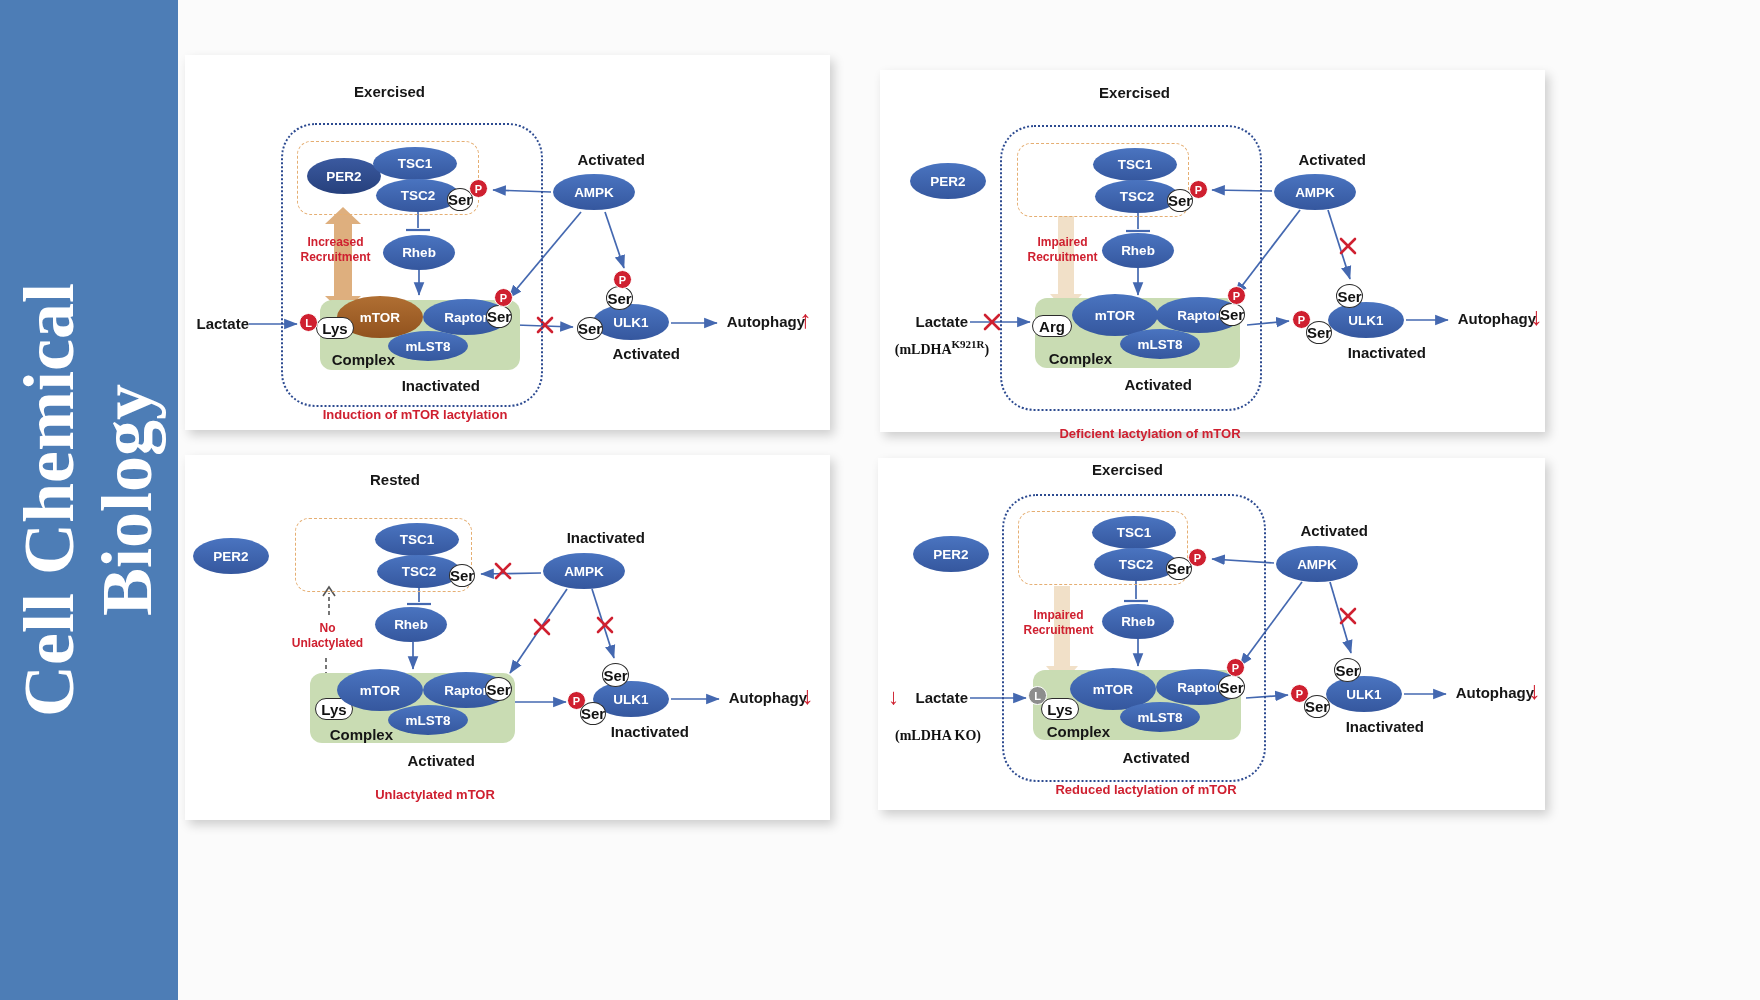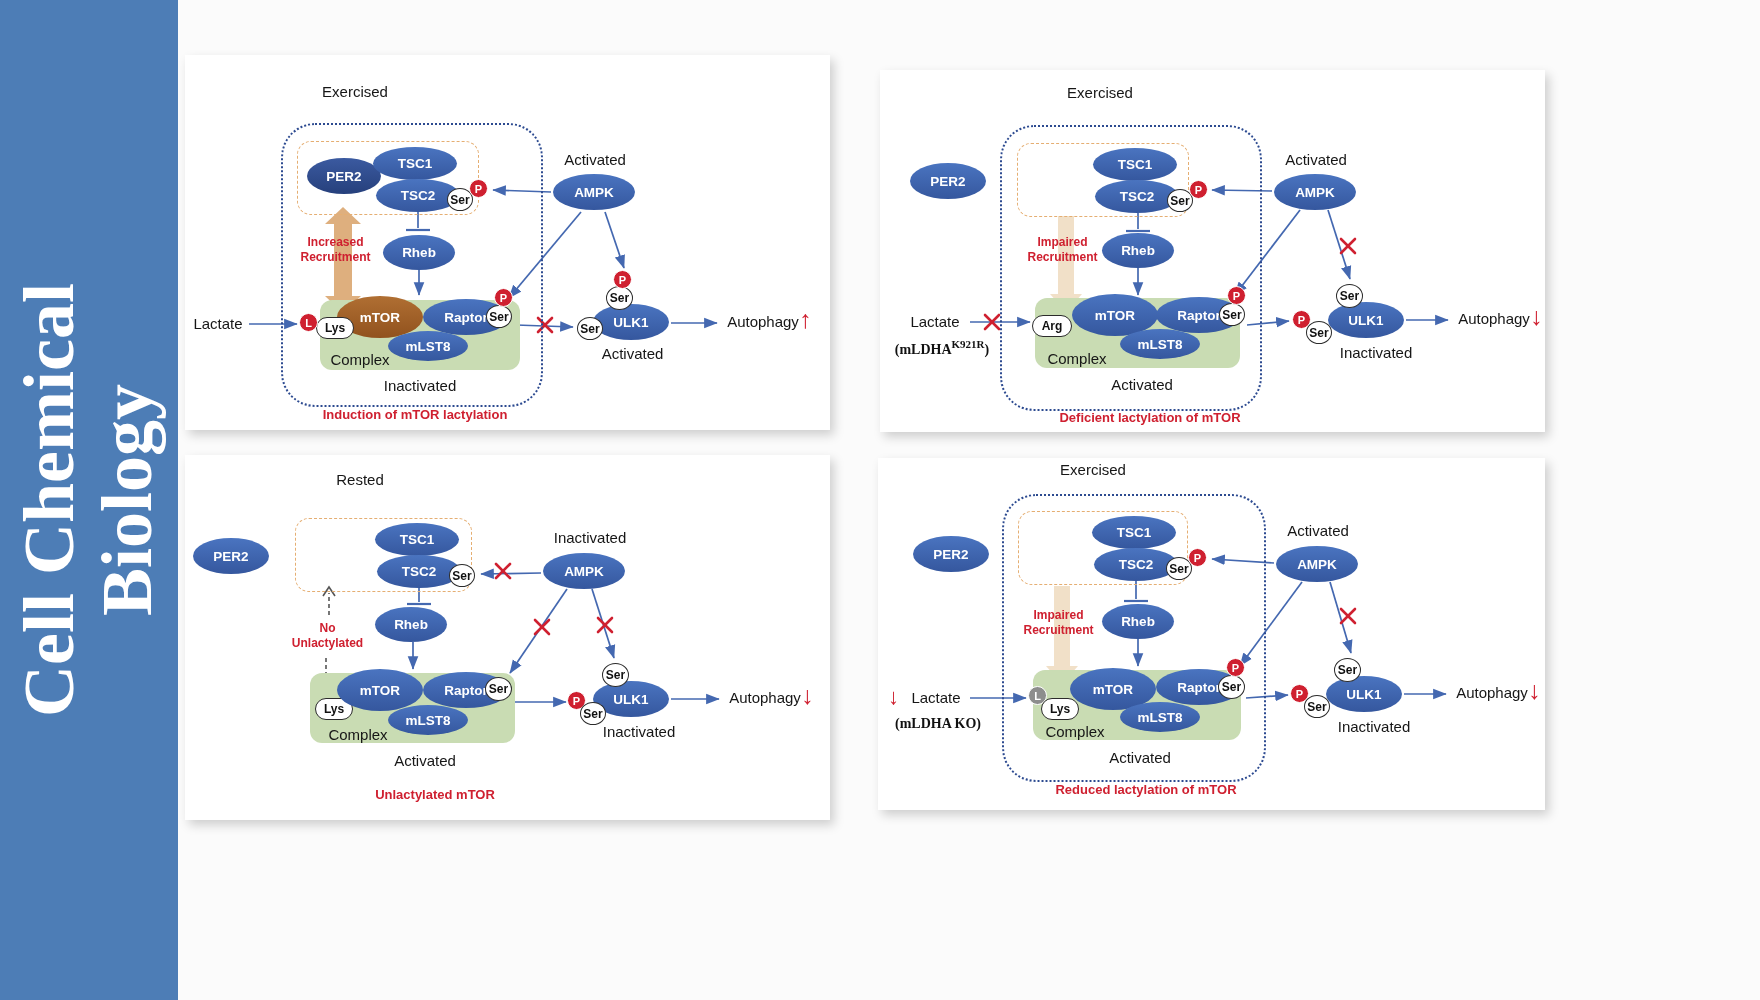--- a/index.html
+++ b/index.html
@@ -16,29 +16,29 @@
   .panel3{left:185px;top:455px;width:645px;height:365px;}
   .panel4{left:878px;top:458px;width:667px;height:352px;}
   .overlay{position:absolute;left:0;top:0;pointer-events:none;}
   .ell{position:absolute;border-radius:50%;color:#fff;display:flex;align-items:center;
        justify-content:center;font-weight:bold;font-size:13.5px;
        background:linear-gradient(180deg,#4a74c0,#35579e);}
   .ell.dark{background:linear-gradient(180deg,#3b5aa0,#26407c);}
   .ell.brown{background:linear-gradient(180deg,#b06f33,#91521e);}
   .badge{position:absolute;background:#fff;border:1.6px solid #2b2b2b;border-radius:50%;
        display:flex;align-items:center;justify-content:center;font-weight:bold;color:#111;
-       font-size:12px;box-sizing:border-box;}
+       font-size:15px;box-sizing:border-box;}
   .pnub{position:absolute;background:#cf2030;color:#fff;border-radius:50%;display:flex;
        align-items:center;justify-content:center;font-weight:bold;font-size:11px;
        border:1px solid #fff;box-sizing:border-box;}
   .pnub.gray{background:#8d8d8d;}
   .green{position:absolute;background:#c9dcb3;border-radius:12px;}
   .odash{position:absolute;border:1.6px dashed #e5ae72;border-radius:14px;}
   .bdots{position:absolute;border:2.6px dotted #2c4a90;border-radius:34px;}
-  .lbl{position:absolute;font-weight:normal;color:#161616;font-size:15px;text-align:center;}
+  .lbl{position:absolute;font-weight:bold;color:#161616;font-size:15px;text-align:right;}
   .redtxt{position:absolute;color:#cf2030;font-weight:bold;font-size:12px;text-align:center;line-height:1.25;}
   .caption{position:absolute;color:#cf2030;font-weight:bold;font-size:13px;text-align:center;}
   .dirarrow{position:absolute;color:#cf2030;font-weight:bold;font-size:25px;line-height:1;}
   .note{position:absolute;font-family:"Liberation Serif",serif;font-weight:bold;font-size:14px;
        color:#111;text-align:center;}
 </style>
 </head>
 <body>
 
 <div class="sidebar">
@@ -172,21 +172,21 @@
   <div class="lbl" style="left:212px;top:306px;width:100px">Activated</div>
 
   <div class="ell" style="left:448px;top:232px;width:76px;height:36px">ULK1</div>
   <div class="badge" style="left:456px;top:214px;width:27px;height:24px">Ser</div>
   <div class="pnub" style="left:412px;top:240px;width:19px;height:19px">P</div>
   <div class="badge" style="left:426px;top:251px;width:26px;height:23px">Ser</div>
   <div class="lbl" style="left:446px;top:274px;width:100px">Inactivated</div>
 
   <div class="lbl big" style="left:572px;top:240px;width:84px">Autophagy</div>
   <div class="dirarrow" style="left:650px;top:234px">↓</div>
-  <div class="caption" style="left:160px;top:340px;width:220px">Deficient lactylation of mTOR</div>
+  <div class="caption" style="left:160px;top:356px;width:220px">Deficient lactylation of mTOR</div>
 </div>
 
 <div class="panel panel3">
   <svg class="overlay" width="645" height="365" viewBox="0 0 645 365">
     <defs>
       <marker id="m3" viewBox="0 0 9 7" refX="8.5" refY="3.5" markerWidth="8" markerHeight="7" orient="auto">
         <path d="M0,0 L9,3.5 L0,7 z" fill="#4468b0"></path>
       </marker>
     </defs>
     <g stroke="#4468b0" stroke-width="1.7" fill="none">
@@ -297,21 +297,21 @@
   <div class="pnub gray" style="left:150px;top:228px;width:19px;height:19px">L</div>
   <div class="badge" style="left:163px;top:240px;width:38px;height:22px;border-radius:11px">Lys</div>
   <div class="ell" style="left:192px;top:210px;width:86px;height:42px">mTOR</div>
   <div class="ell" style="left:278px;top:211px;width:86px;height:36px">Raptor</div>
   <div class="ell" style="left:242px;top:244px;width:80px;height:30px">mLST8</div>
   <div class="badge" style="left:340px;top:217px;width:27px;height:24px">Ser</div>
   <div class="pnub" style="left:348px;top:200px;width:19px;height:19px">P</div>
 
   <div class="dirarrow" style="left:10px;top:228px;font-size:22px">↓</div>
   <div class="lbl" style="left:26px;top:231px;width:64px">Lactate</div>
-  <div class="note" style="left:10px;top:258px;width:100px">(mLDHA KO)</div>
+  <div class="note" style="left:10px;top:270px;width:100px">(mLDHA KO)</div>
 
   <div class="lbl" style="left:162px;top:265px;width:70px">Complex</div>
   <div class="lbl" style="left:212px;top:291px;width:100px">Activated</div>
 
   <div class="ell" style="left:448px;top:218px;width:76px;height:36px">ULK1</div>
   <div class="badge" style="left:456px;top:200px;width:27px;height:24px">Ser</div>
   <div class="pnub" style="left:412px;top:226px;width:19px;height:19px">P</div>
   <div class="badge" style="left:426px;top:237px;width:26px;height:23px">Ser</div>
   <div class="lbl" style="left:446px;top:260px;width:100px">Inactivated</div>
 

